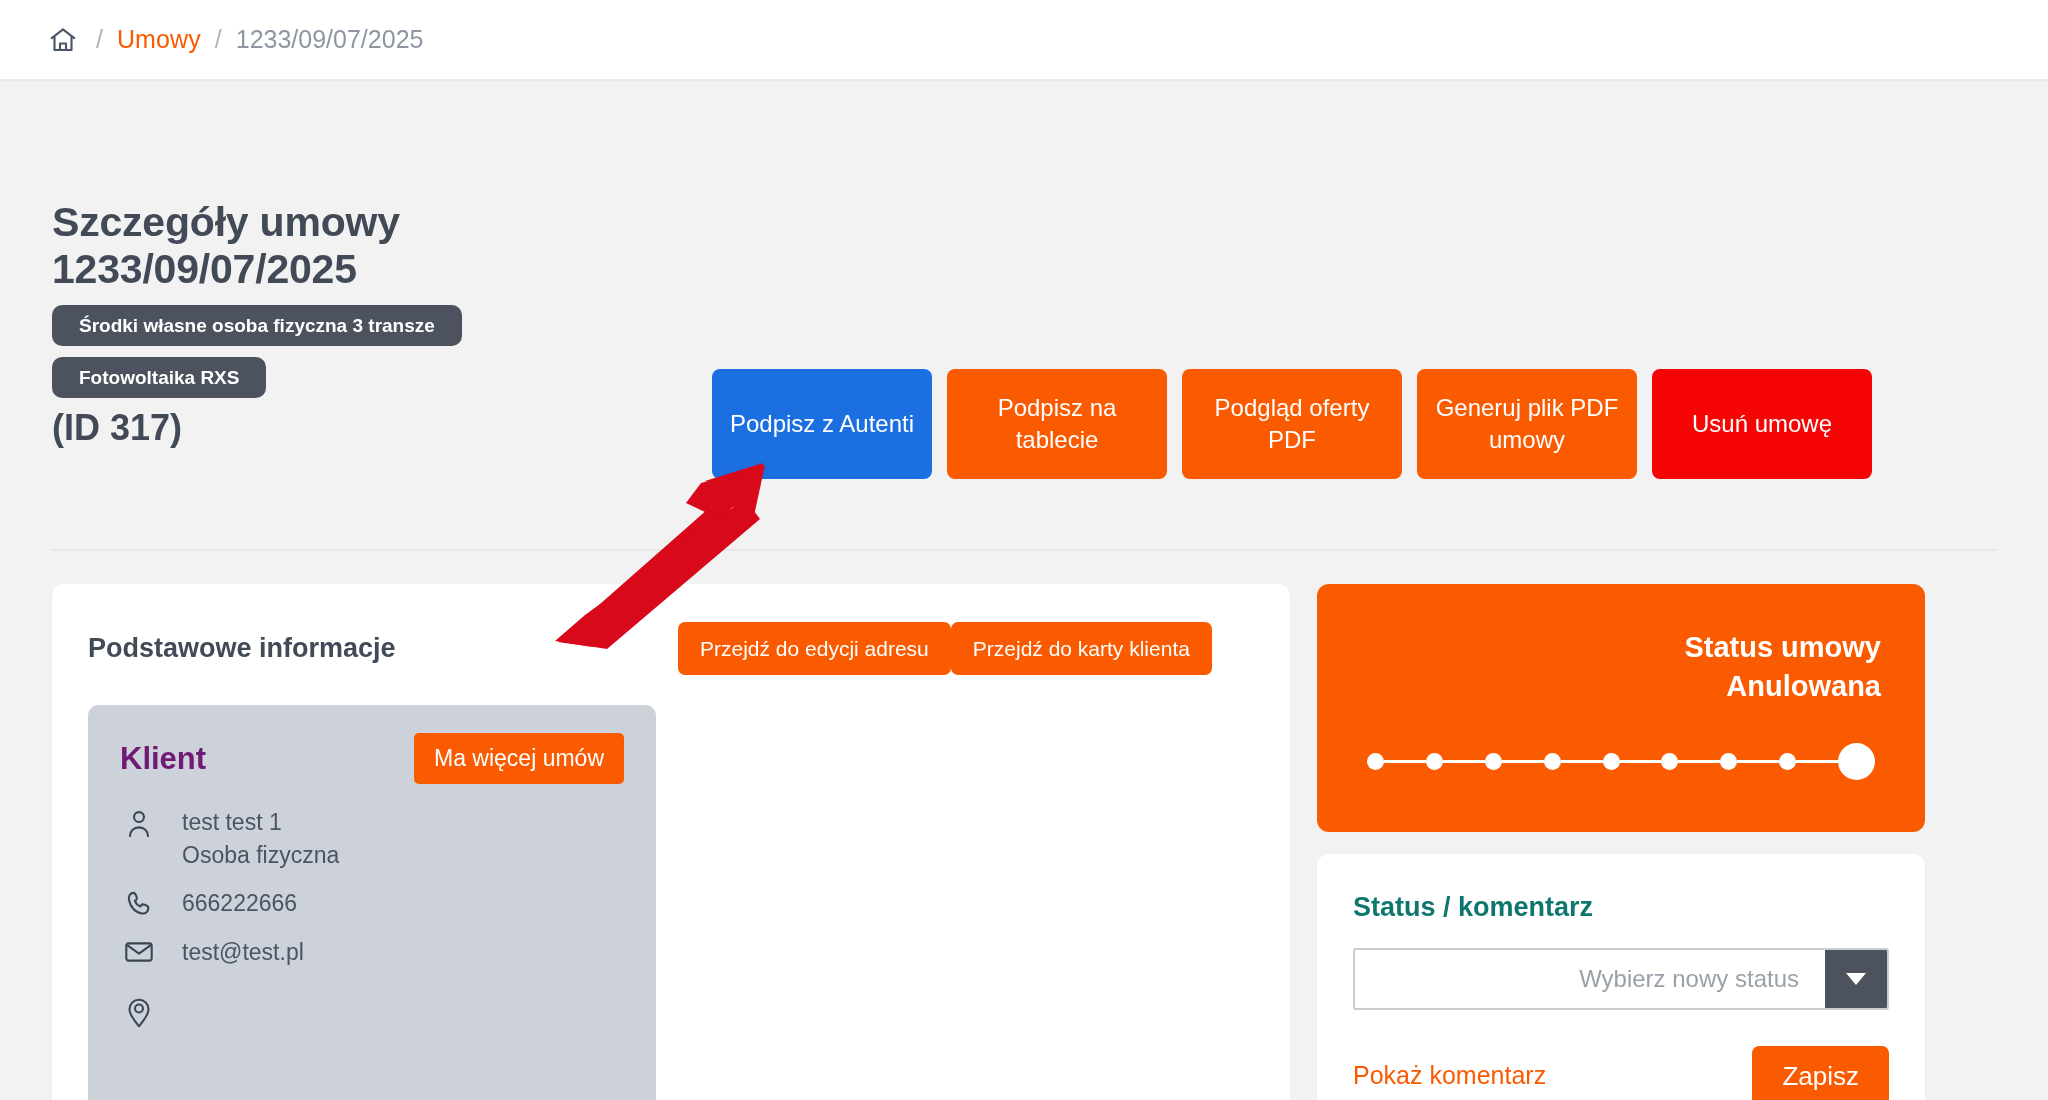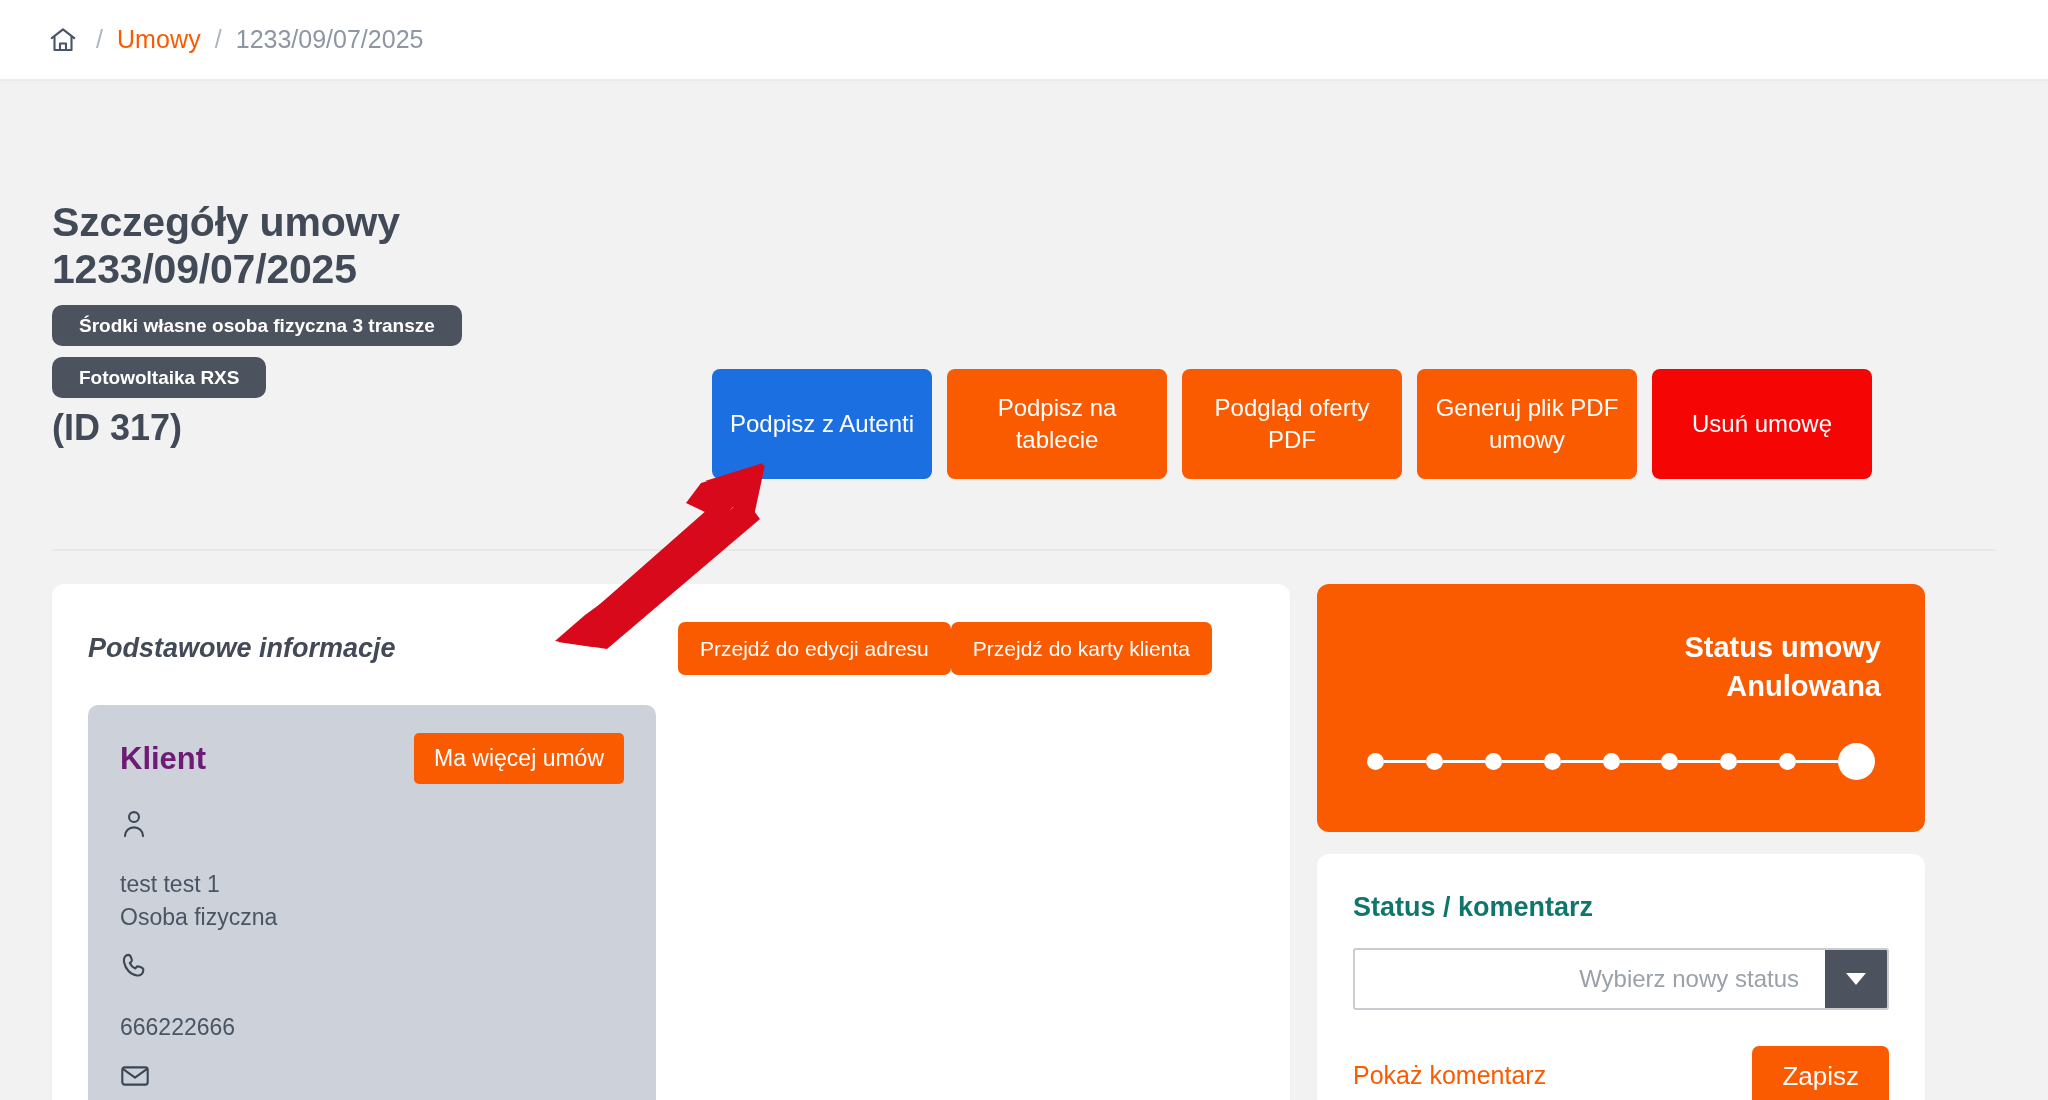--- a/index.html
+++ b/index.html
@@ -146,21 +146,20 @@
     display: flex;
     align-items: center;
     gap: 30px;
   }
   h2.section-title {
     font-size: 27px;
     font-weight: 700;
     color: #414a56;
     flex: 0 0 auto;
     width: 560px;
-    font-style: italic;
   }
   .btn-small {
     background: #fa5a00;
     color: #ffffff;
     border: none;
     border-radius: 7px;
     font-family: "Liberation Sans", sans-serif;
     font-size: 21px;
     padding: 16px 22px;
     cursor: pointer;
@@ -196,21 +195,20 @@
     cursor: pointer;
     line-height: 1;
     white-space: nowrap;
   }
   .contact-list { margin-top: 22px; }
   .contact-row {
     display: flex;
     align-items: flex-start;
     gap: 24px;
     margin-bottom: 16px;
-    flex-direction: column;
   }
   .contact-row .ci {
     flex: 0 0 38px;
     display: flex;
     justify-content: center;
     padding-top: 3px;
   }
   .contact-text {
     font-size: 23px;
     line-height: 1.42;

